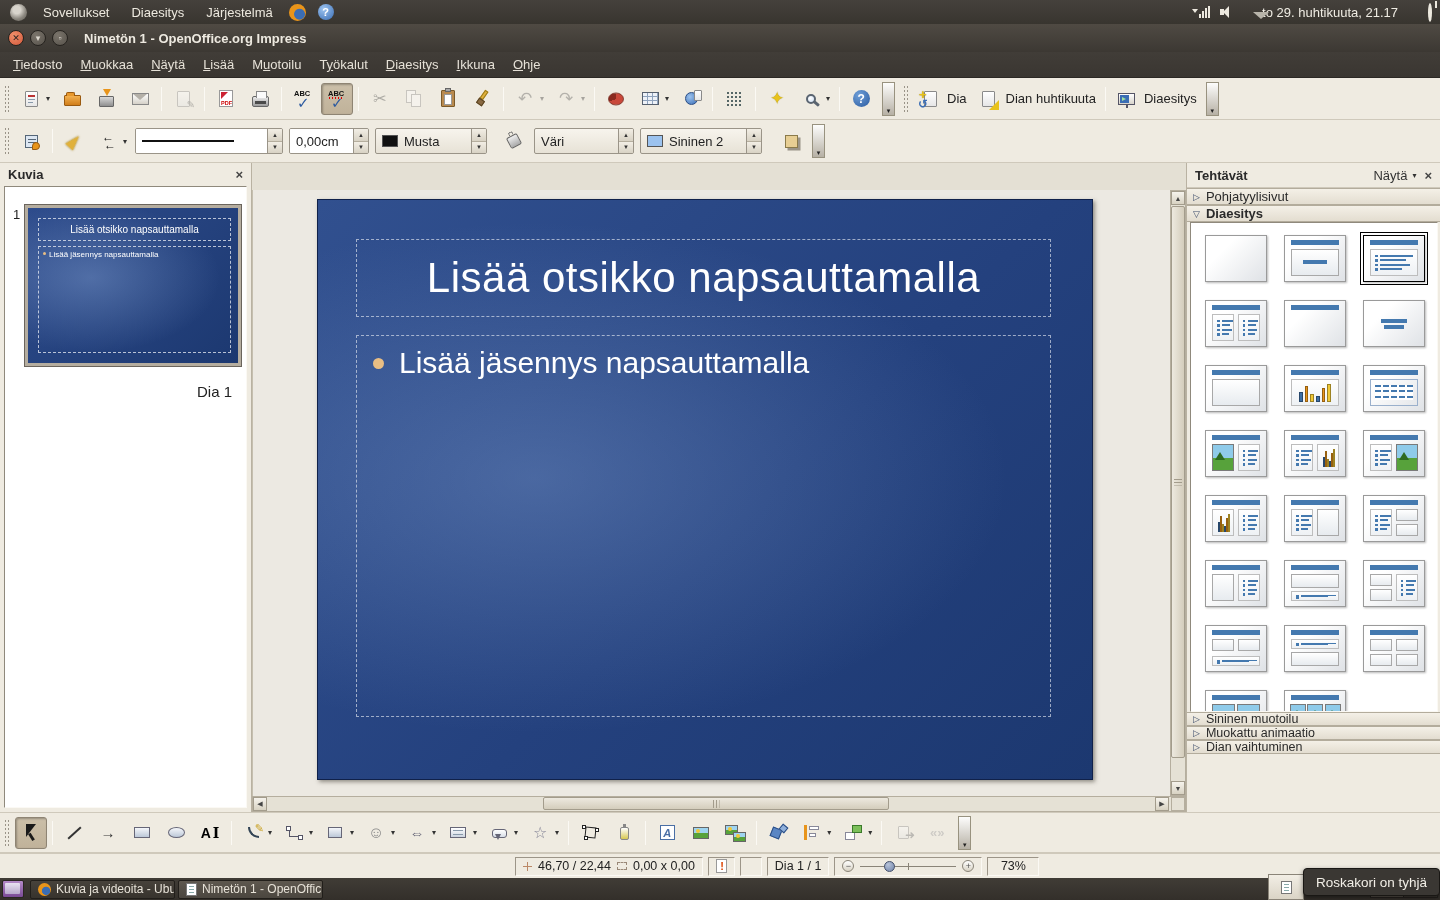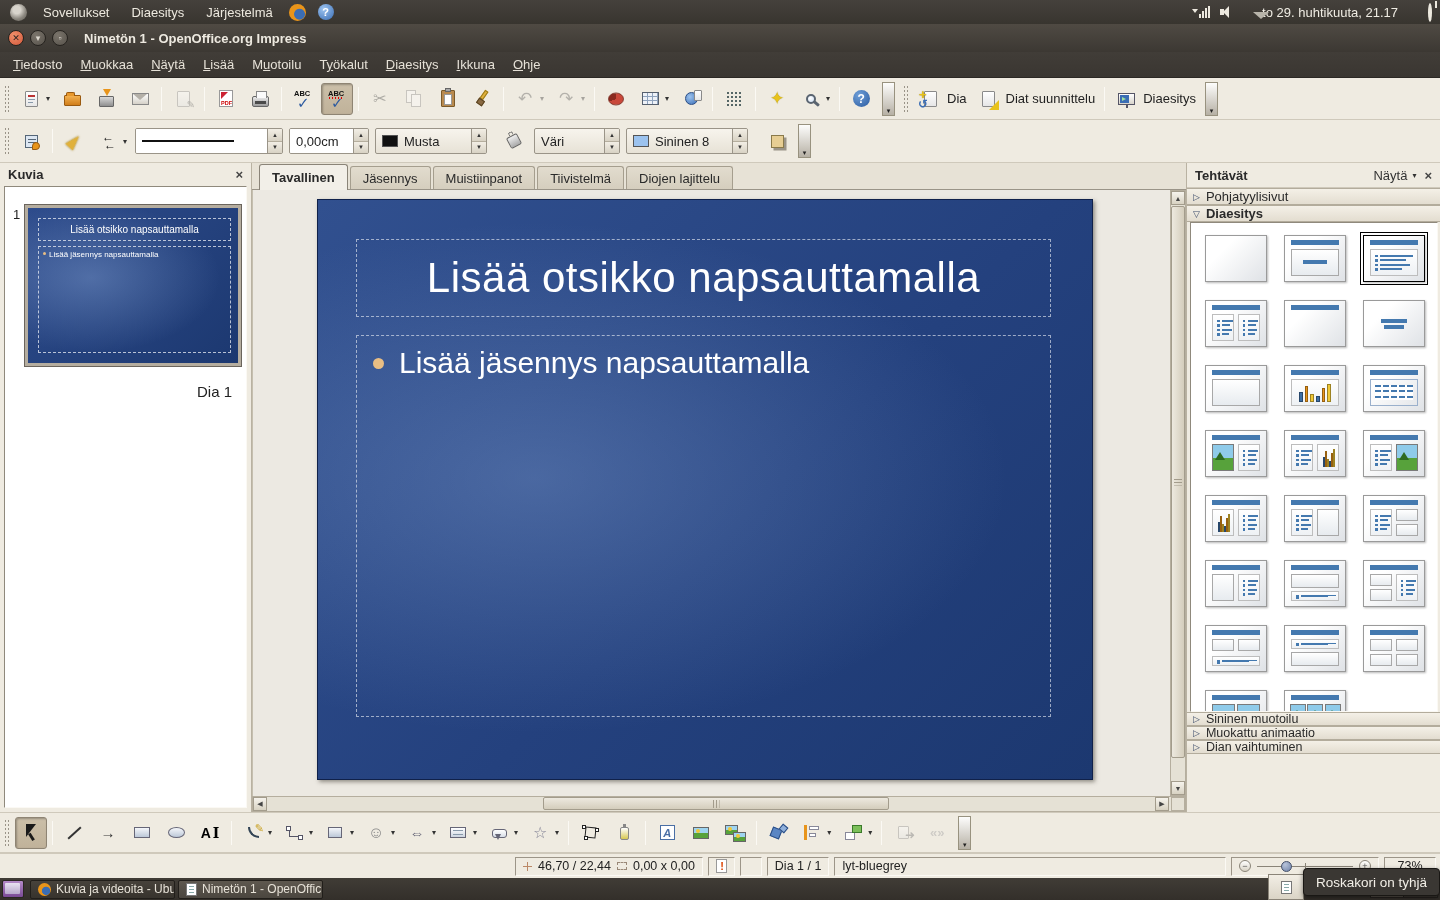--- a/index.html
+++ b/index.html
@@ -464,21 +464,21 @@
             <b style="position:absolute;left:1px;top:-1px;color:#E8C21A;font-size:13px;font-weight:bold;text-shadow:0 0 1px #7a6a00">+</b>
             <b style="position:absolute;left:0;bottom:-1px;color:#3a6db4;font-size:12px;font-weight:bold">↺</b>
           </span>
           <span class="tlbl">Dia</span>
         </button>
         <button class="tbtn">
           <span class="icn">
             <i class="pg"></i>
             <b style="position:absolute;right:2px;bottom:0;width:0;height:0;border-left:10px solid transparent;border-bottom:10px solid #E8C21A"></b>
           </span>
-          <span class="tlbl">Diat suunnittelu</span>
+          <span class="tlbl">Dian huhtikuuta</span>
         </button>
         <div class="vsep"></div>
         <button class="tbtn">
           <span class="icn">
             <i style="display:inline-block;width:17px;height:12px;background:linear-gradient(#fff,#d8d4cc);border:1px solid #556;position:relative">
               <b style="position:absolute;left:1px;top:1px;width:9px;height:8px;background:#3a6db4"></b>
               <b style="position:absolute;left:3px;top:3px;border:2.5px solid transparent;border-left:4px solid #9fe09f"></b>
               <b style="position:absolute;left:7px;bottom:-4px;width:2px;height:4px;background:#556"></b>
             </i>
           </span>
@@ -542,31 +542,31 @@
           <b>▼</b>
         </span>
     </span>
     <button class="tbtn" style="margin-left:8px">
       <span class="icn">
         <i style="display:inline-block;width:12px;height:12px;background:linear-gradient(#eee,#aaa);border:1px solid #666;border-radius:2px;transform:rotate(-28deg);position:relative">
             <b style="position:absolute;top:-5px;left:3px;width:5px;height:4px;border:1px solid #666;border-bottom:none;border-radius:2px 2px 0 0"></b>
           </i>
       </span>
     </button>
-    <span class="combo" style="width:86px">
+    <span class="combo" style="width:100px">
       <span class="cbody" style="flex:1">Väri</span>
       <span class="spin">
           <b>▲</b>
           <b>▼</b>
         </span>
     </span>
     <span class="combo" style="width:122px">
       <span class="cbody" style="flex:1">
           <i class="swatch" style="background:#9CC3EF"></i>
-          <span>Sininen 8</span>
+          <span>Sininen 2</span>
         </span>
       <span class="spin">
           <b>▲</b>
           <b>▼</b>
         </span>
     </span>
     <button class="tbtn" style="margin-left:10px">
       <span class="icn">
           <i style="display:inline-block;width:13px;height:13px;background:#E7CE93;border:1px solid #8a7a4a;box-shadow:2.5px 2.5px 0 #9a9488"></i>
         </span>
@@ -589,27 +589,20 @@
           <div class="tt">
               <span>Lisää otsikko napsauttamalla</span>
             </div>
           <div class="tc"><b class="bu"></b><span>Lisää jäsennys napsauttamalla</span></div>
         </div>
         <span class="thumb-cap">Dia 1</span>
       </div>
     </div>
 
     <div class="center">
-      <div class="vtabs" id="vtabs">
-          <span class="vtab on">Tavallinen</span>
-          <span class="vtab">Jäsennys</span>
-          <span class="vtab">Muistiinpanot</span>
-          <span class="vtab">Tiivistelmä</span>
-          <span class="vtab">Diojen lajittelu</span>
-        </div>
       <div class="canvas">
         <div class="slide">
           <div class="ph title">
             <span>Lisää otsikko napsauttamalla</span>
           </div>
           <div class="ph outline">
             <div class="bullet">
               <span class="dot"></span>
               <span>Lisää jäsennys napsauttamalla</span>
             </div>
@@ -1039,23 +1032,20 @@
       <span>46,70 / 22,44</span>
       <i class="mini-rect"></i>
       <span>0,00 x 0,00</span>
     </span>
     <span class="scell">
         <i class="modico"></i>
       </span>
     <span class="scell" style="width:22px"></span>
     <span class="scell">
         <span>Dia 1 / 1</span>
-      </span>
-    <span class="scell" style="flex:1">
-        <span>lyt-bluegrey</span>
       </span>
     <span class="scell zslider">
       <span class="zcirc">−</span>
       <span class="ztrack">
           <b class="mid"></b>
           <b class="zthumb"></b>
         </span>
       <span class="zcirc">+</span>
     </span>
     <span class="scell" style="width:52px;justify-content:center;margin-right:4px">

